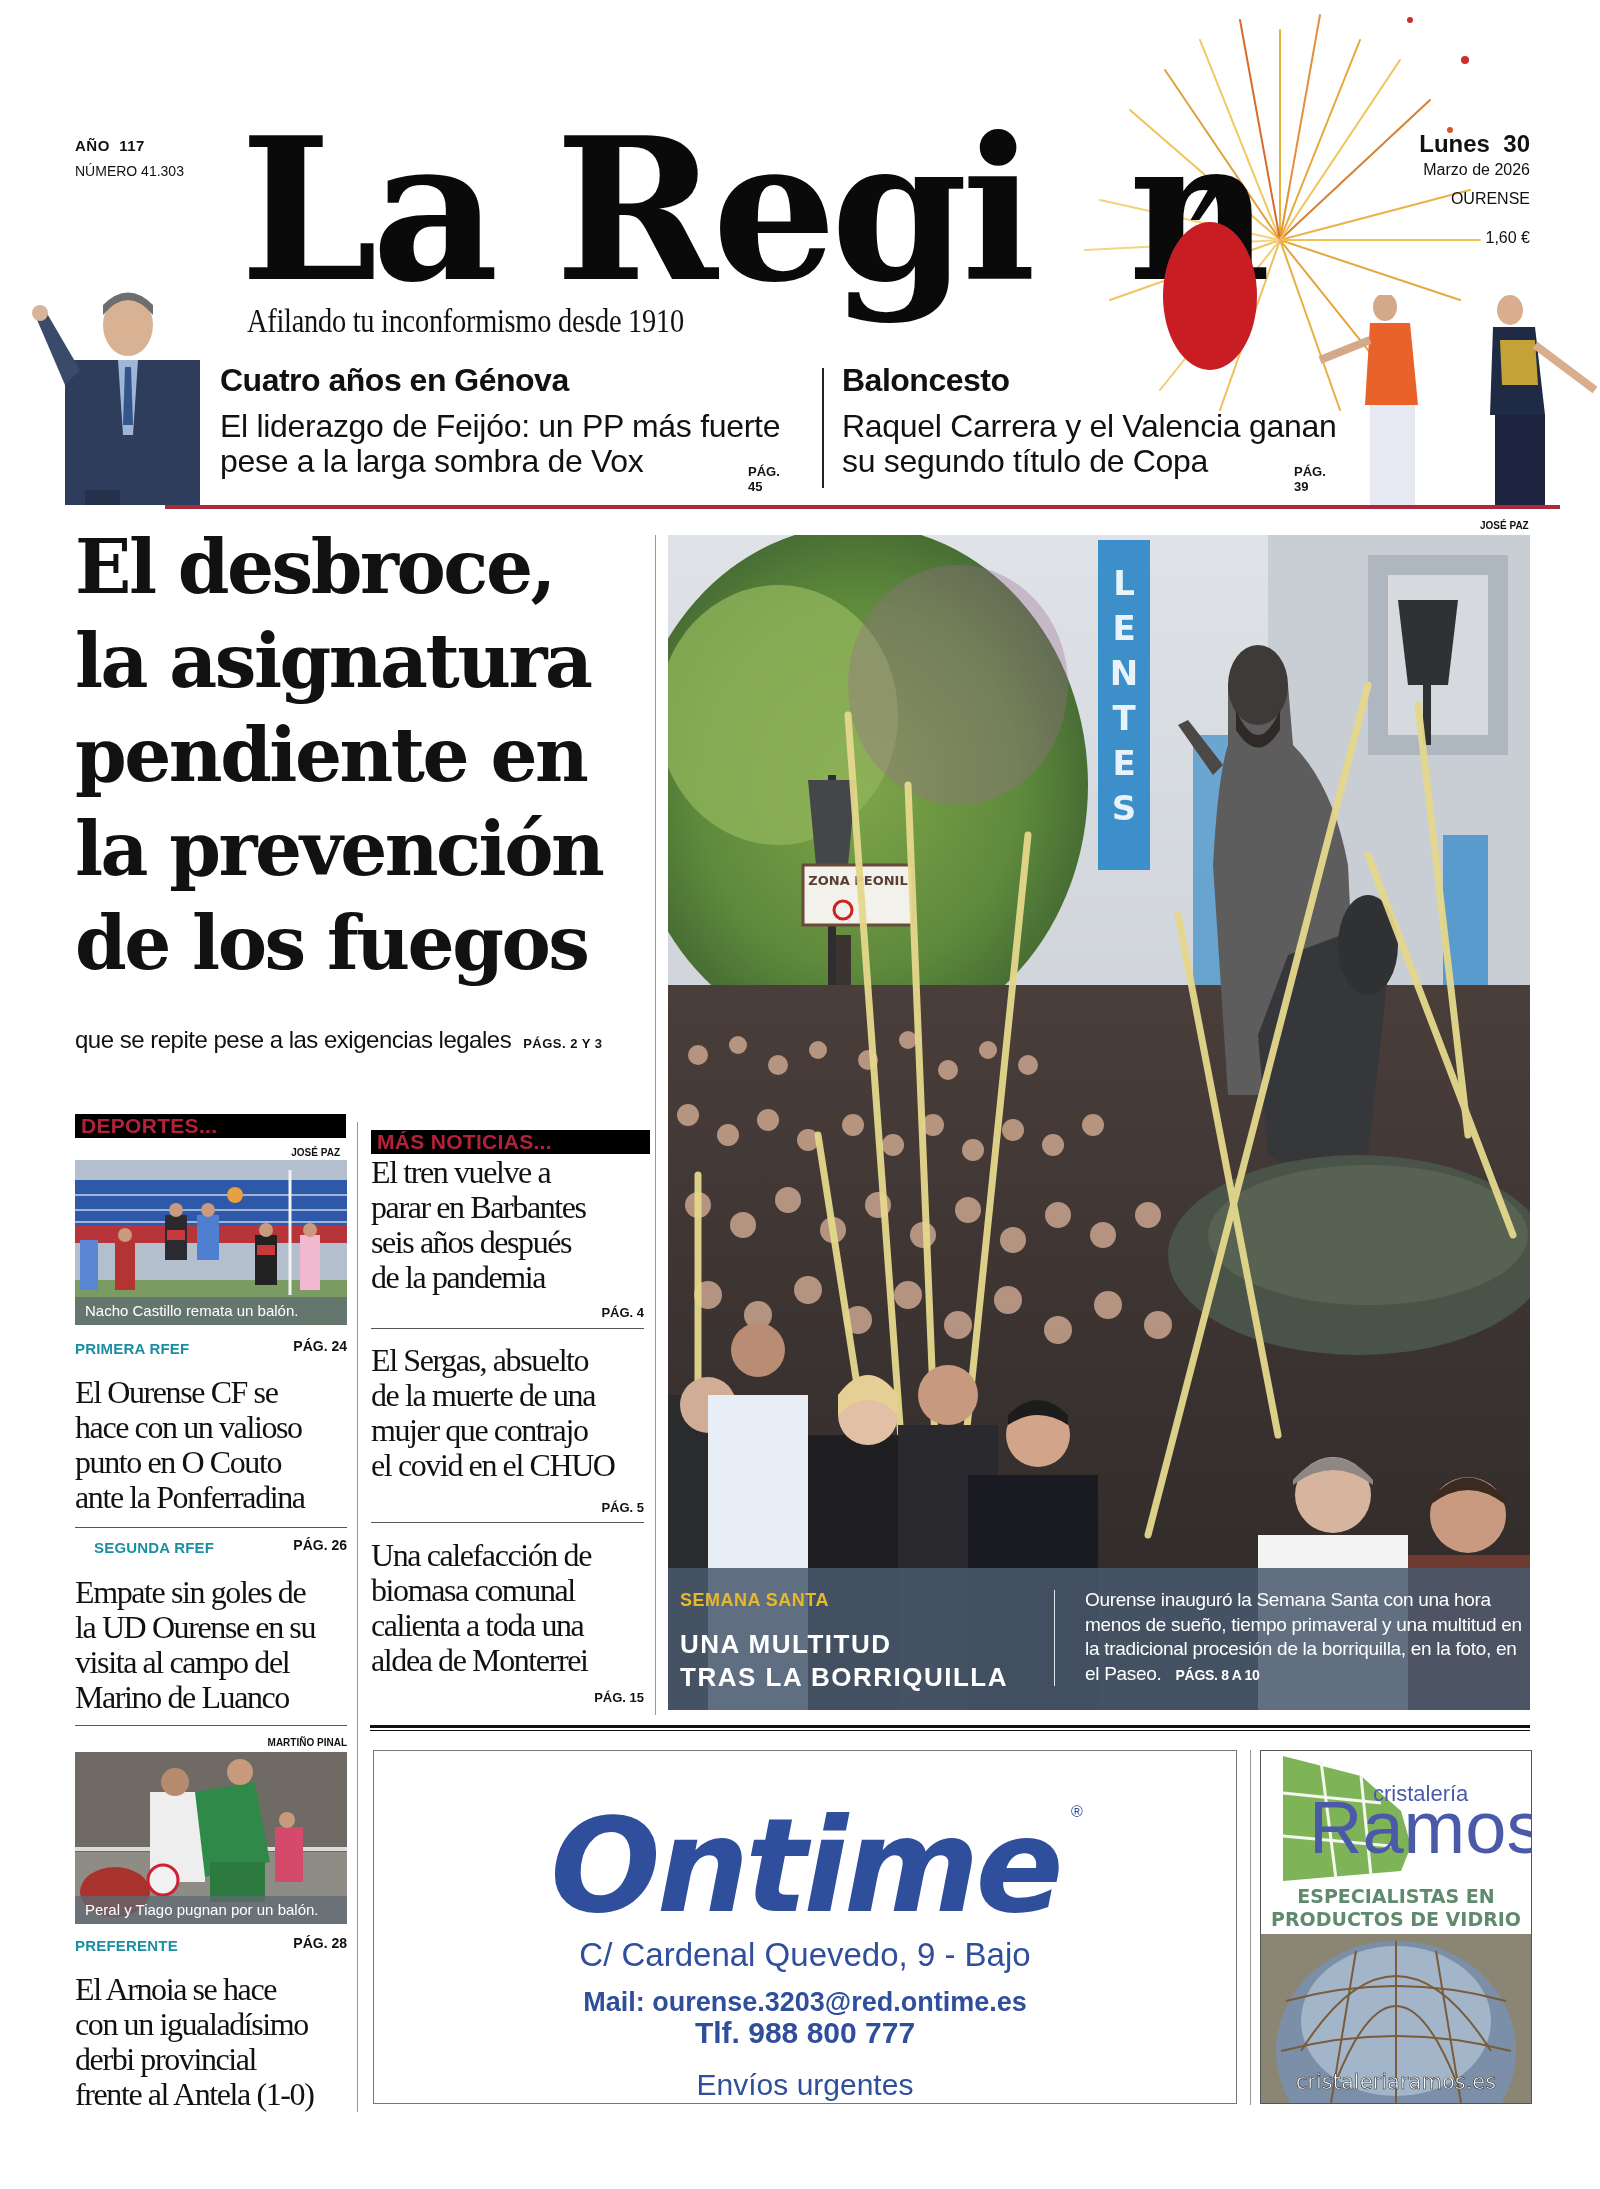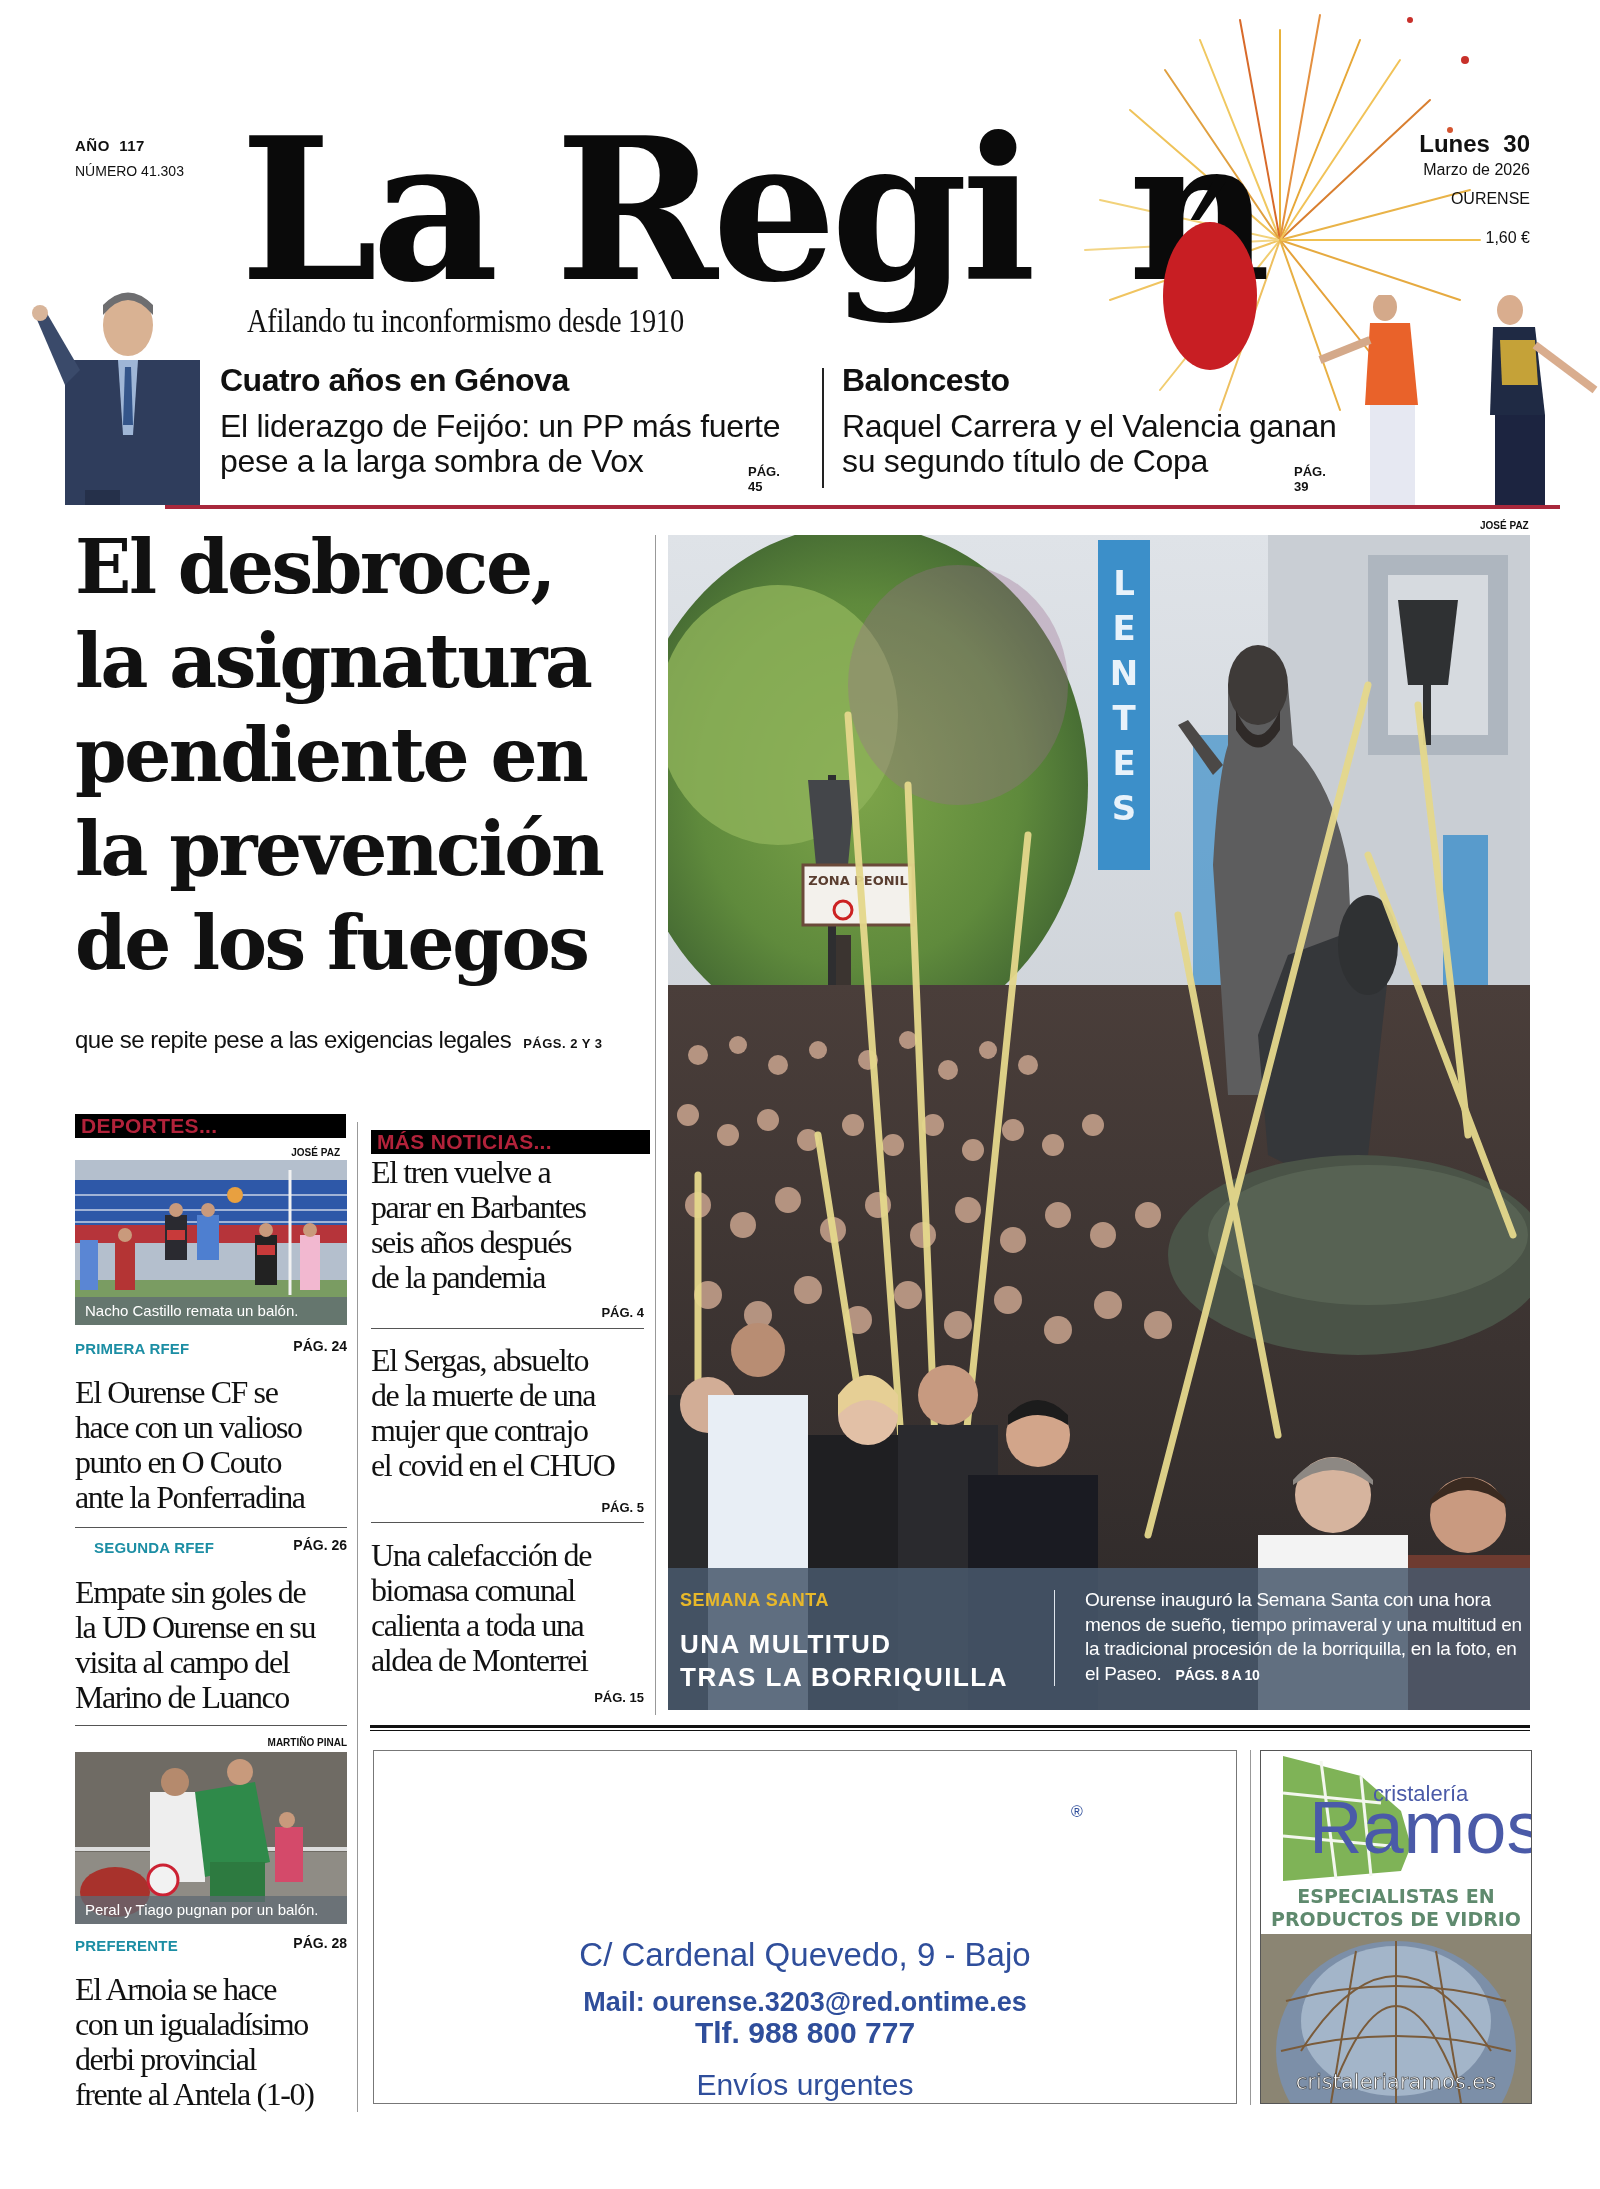--- a/index.html
+++ b/index.html
@@ -429,20 +429,21 @@
   <div>Una calefacción de</div>
   <div>biomasa comunal</div>
   <div>calienta a toda una</div>
   <div>aldea de Monterrei</div>
 </div>
 <div class="story-page" style="left:540px; top:1690px; width:104px;">PÁG. 15</div>
 
 <div class="abs double-rule"></div>
 
 <div class="abs ad-ontime">
+  <div class="ontime-logo">Ontime</div>
   <div class="ontime-reg">®</div>
   <div class="ontime-line" style="top:185px; font-size:33px;">C/ Cardenal Quevedo, 9 - Bajo</div>
   <div class="ontime-line" style="top:236px; font-size:27px; font-weight:bold;">Mail: ourense.3203@red.ontime.es</div>
   <div class="ontime-line" style="top:265px; font-size:30px; font-weight:bold;">Tlf. 988 800 777</div>
   <div class="ontime-line" style="top:317px; font-size:30px;">Envíos urgentes</div>
 </div>
 <div class="abs ad-sep"></div>
 <div class="abs ad-ramos">
   <svg width="270" height="352" viewBox="0 0 270 352">
     <polygon points="22,5 100,25 140,60 150,95 140,120 22,130" fill="#7fb357"></polygon>

